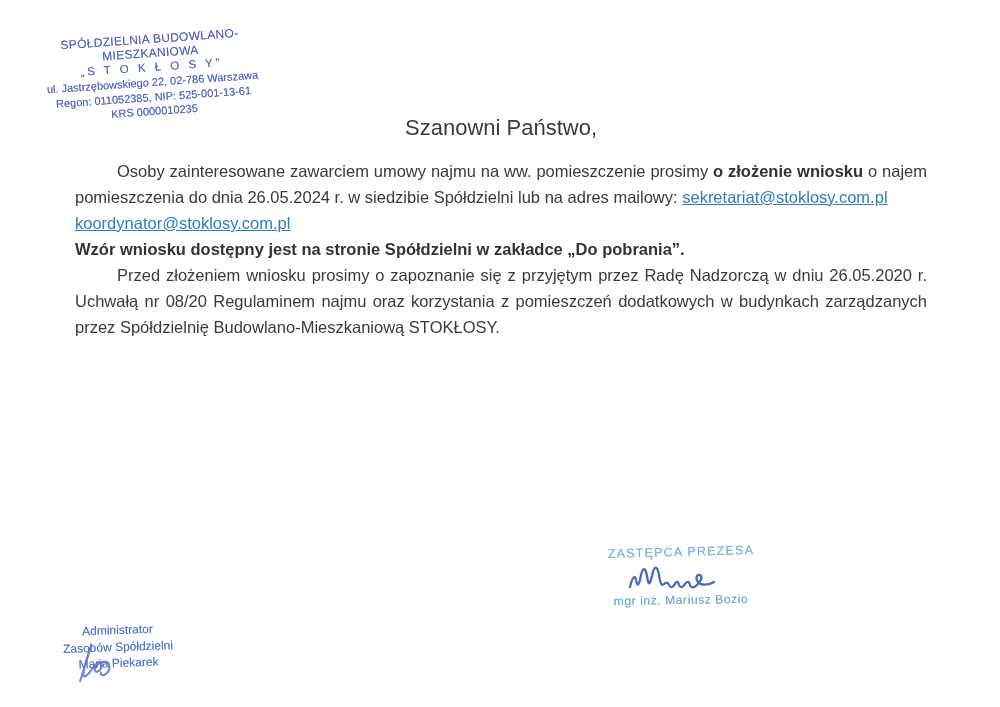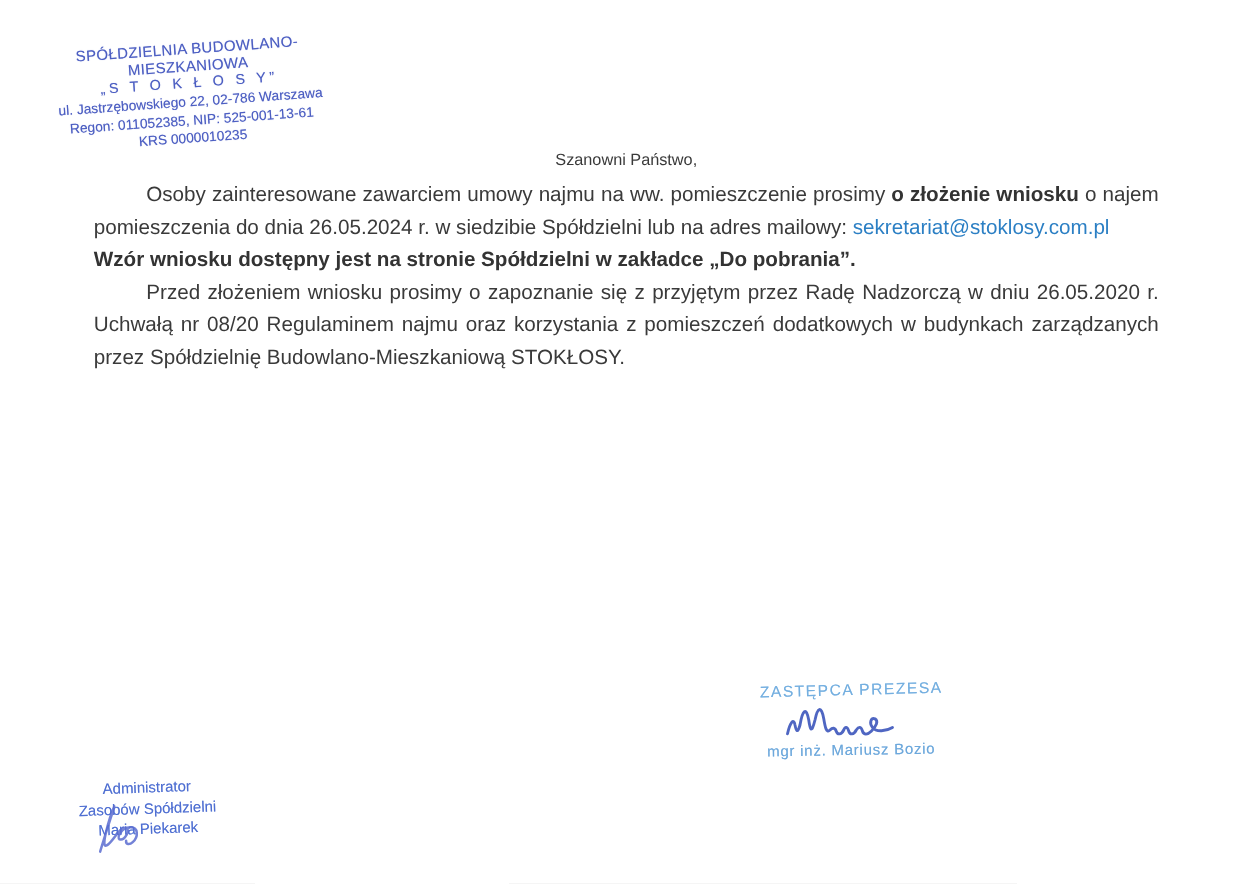--- a/index.html
+++ b/index.html
@@ -26,28 +26,28 @@
   .stamp-top .s-sm { font-size:11px; line-height:14.5px; }
   .stamp-top .s-l3 { margin-top:2px; }
 
   
   .letter {
     position:absolute; left:75px; top:115px; width:852px;
     font-size:16.5px; line-height:26px; color:#3a3a3a;
     text-align:justify;
   }
   .salutation {
-    font-size:13px; font-weight:400; text-align:center;
-    margin-bottom:2px; color:#3a3a3a;
+    font-size:22px; font-weight:400; text-align:center;
+    margin-bottom:17px; color:#3a3a3a;
   }
   .letter p { margin:0; }
   .p-indent { text-indent:42px; }
   .letter b { color:#333; }
   a.mail-link {
-    color:#2b7fc4; cursor:pointer;
+    color:#2b7fc4; text-decoration:underline; cursor:pointer;
   }
   .email-line2 { margin-left:132px; margin-top:4px; text-align:left; }
   .p-bold { font-weight:bold; color:#333; text-align:left; }
 
   
   .dateline {
     position:absolute; left:77px; top:567px;
     font-size:17px; color:#303030; letter-spacing:.2px;
   }
 
@@ -94,20 +94,21 @@
     <div class="s-sm">Regon: 011052385, NIP: 525-001-13-61</div>
     <div class="s-sm">KRS 0000010235</div>
   </div>
 
   <div class="letter">
     <div class="salutation">Szanowni Państwo,</div>
 
 
     <p class="p-indent"><span>Osoby zainteresowane zawarciem umowy najmu na ww. pomieszczenie prosimy </span><b>o złożenie wniosku</b><span> o najem pomieszczenia do dnia 26.05.2024 r. w siedzibie Spółdzielni lub na adres mailowy: </span><a class="mail-link">sekretariat@stoklosy.com.pl</a></p>
 
+    <p class="email-line2"><a class="mail-link">koordynator@stoklosy.com.pl</a></p>
 
     <p class="p-bold">Wzór wniosku dostępny jest na stronie Spółdzielni w zakładce „Do pobrania”.</p>
 
 
     <p class="p-indent">Przed złożeniem wniosku prosimy o zapoznanie się z przyjętym przez Radę Nadzorczą w dniu 26.05.2020 r. Uchwałą nr 08/20 Regulaminem najmu oraz korzystania z pomieszczeń dodatkowych w budynkach zarządzanych przez Spółdzielnię Budowlano-Mieszkaniową STOKŁOSY.</p>
   </div>
 
 
   <div class="sig-right">
     <span class="stamp-title">ZASTĘPCA PREZESA</span>

